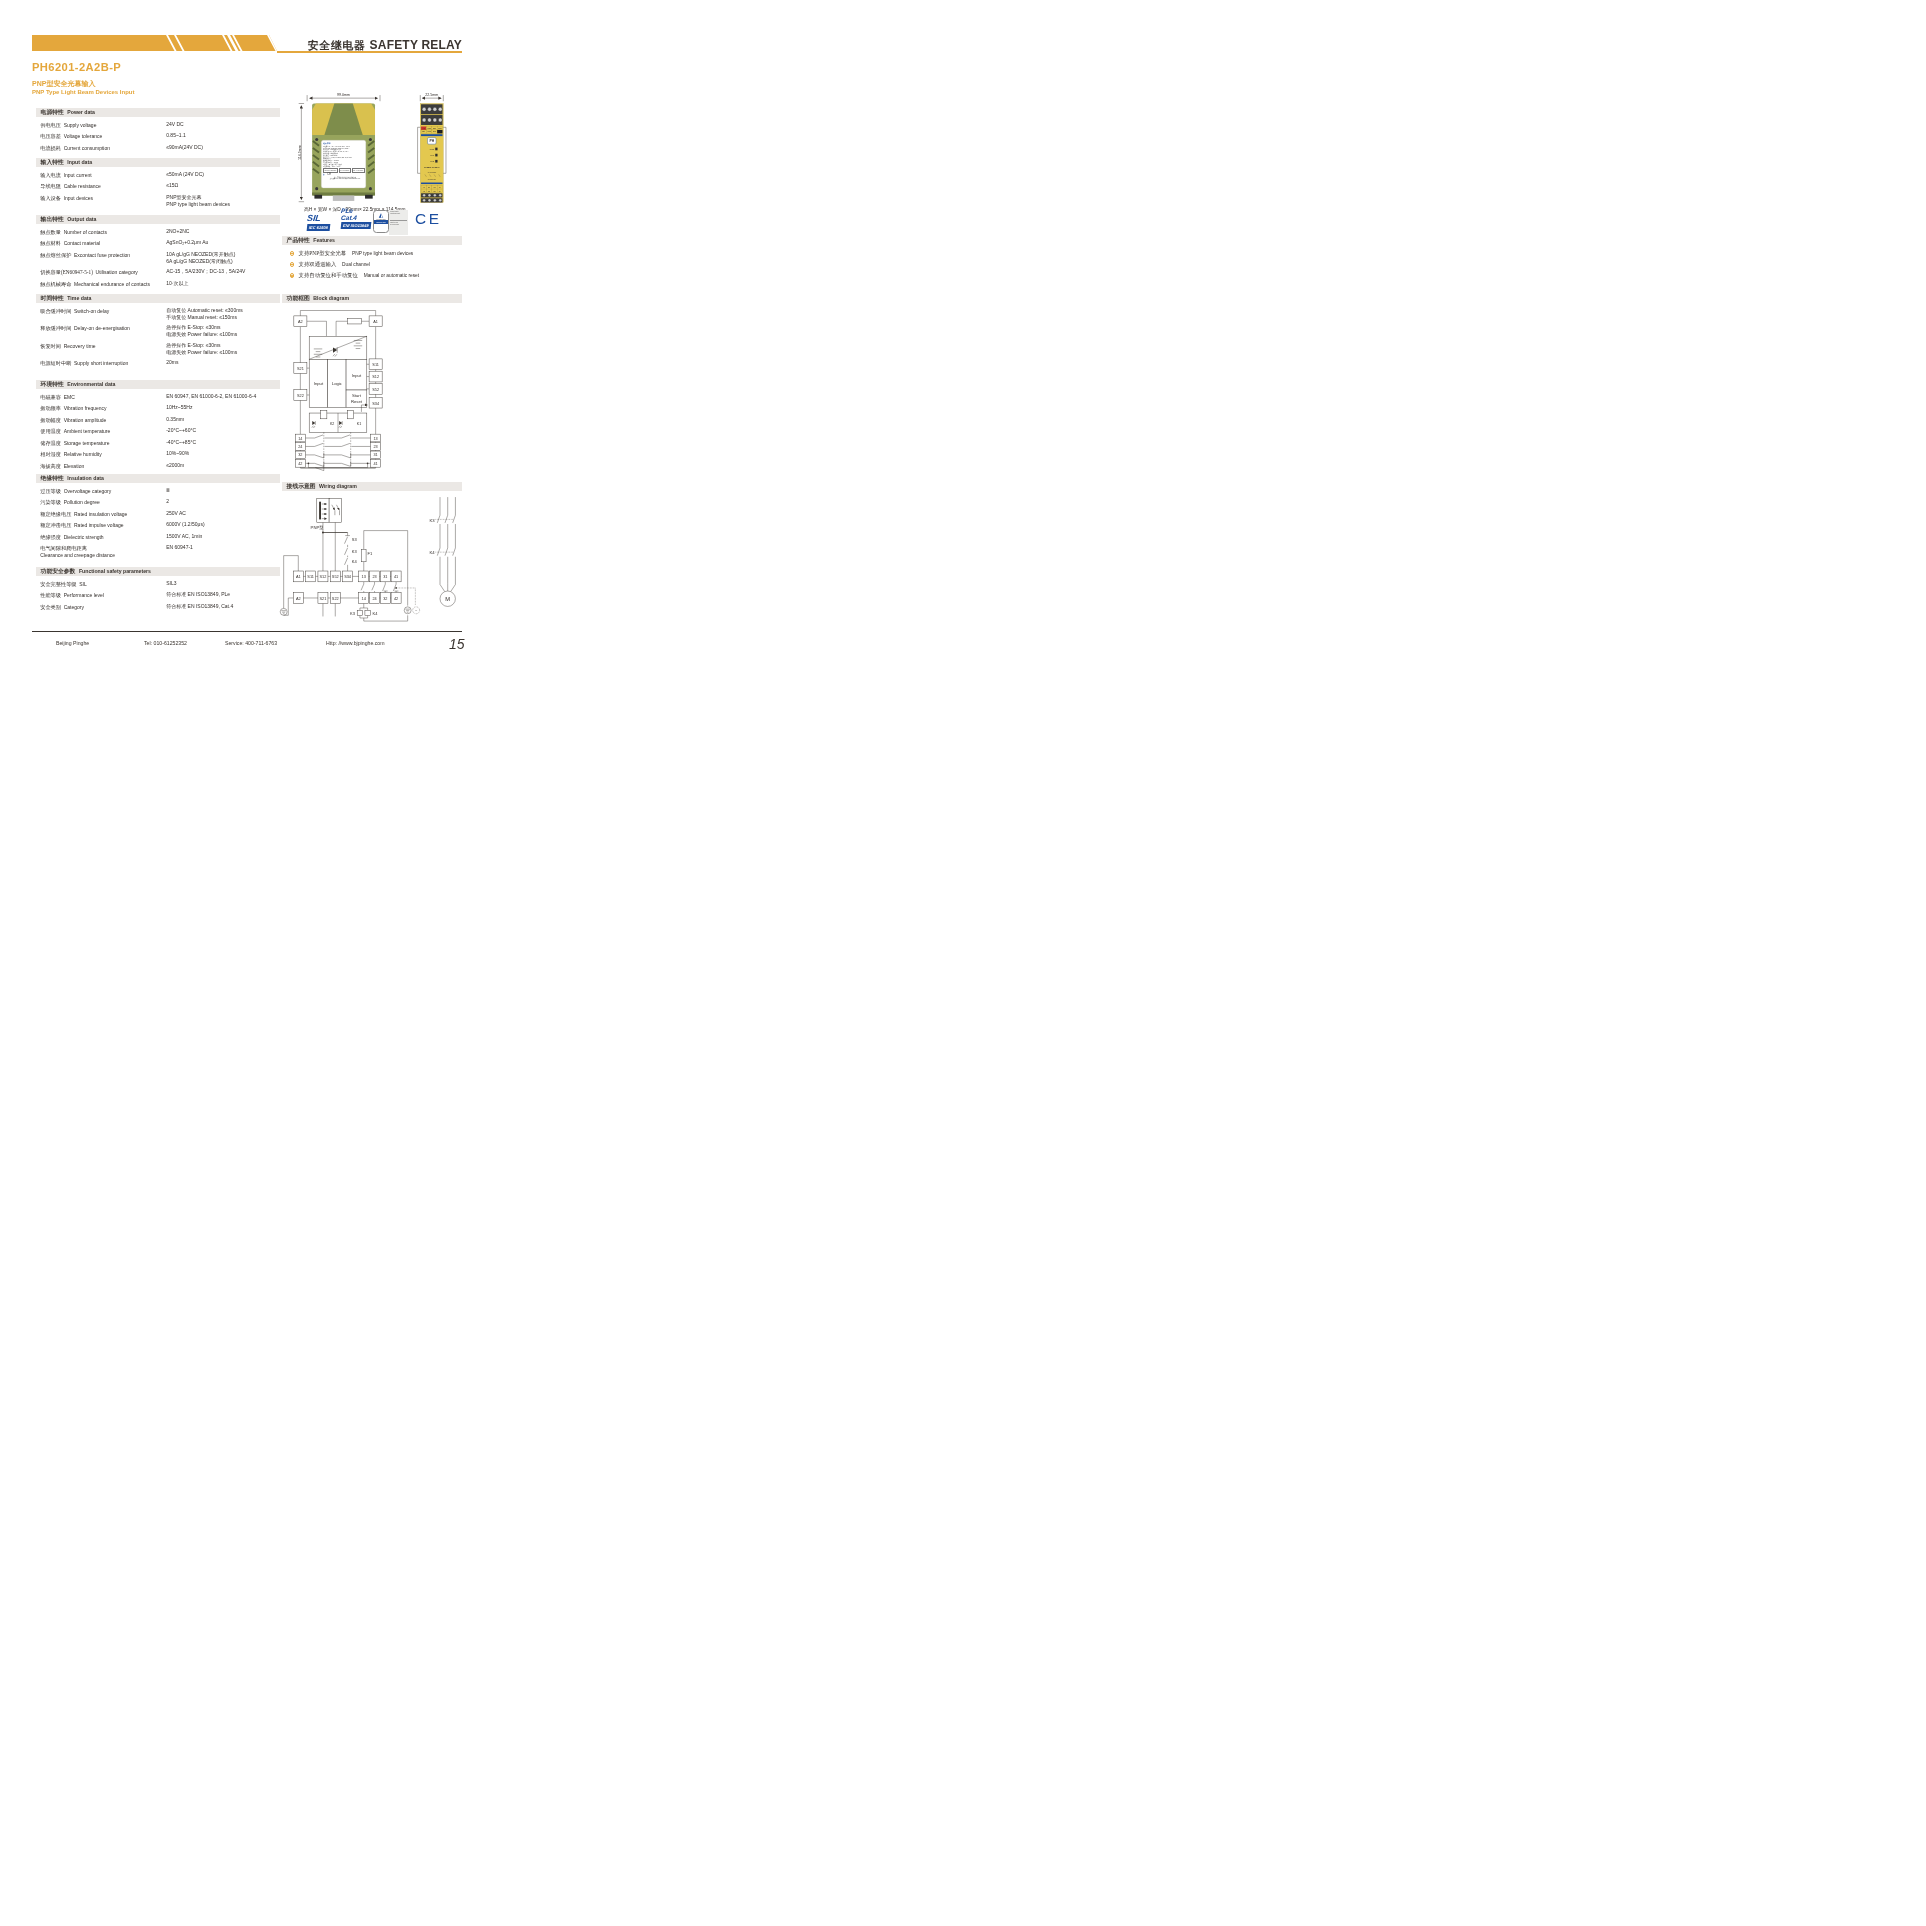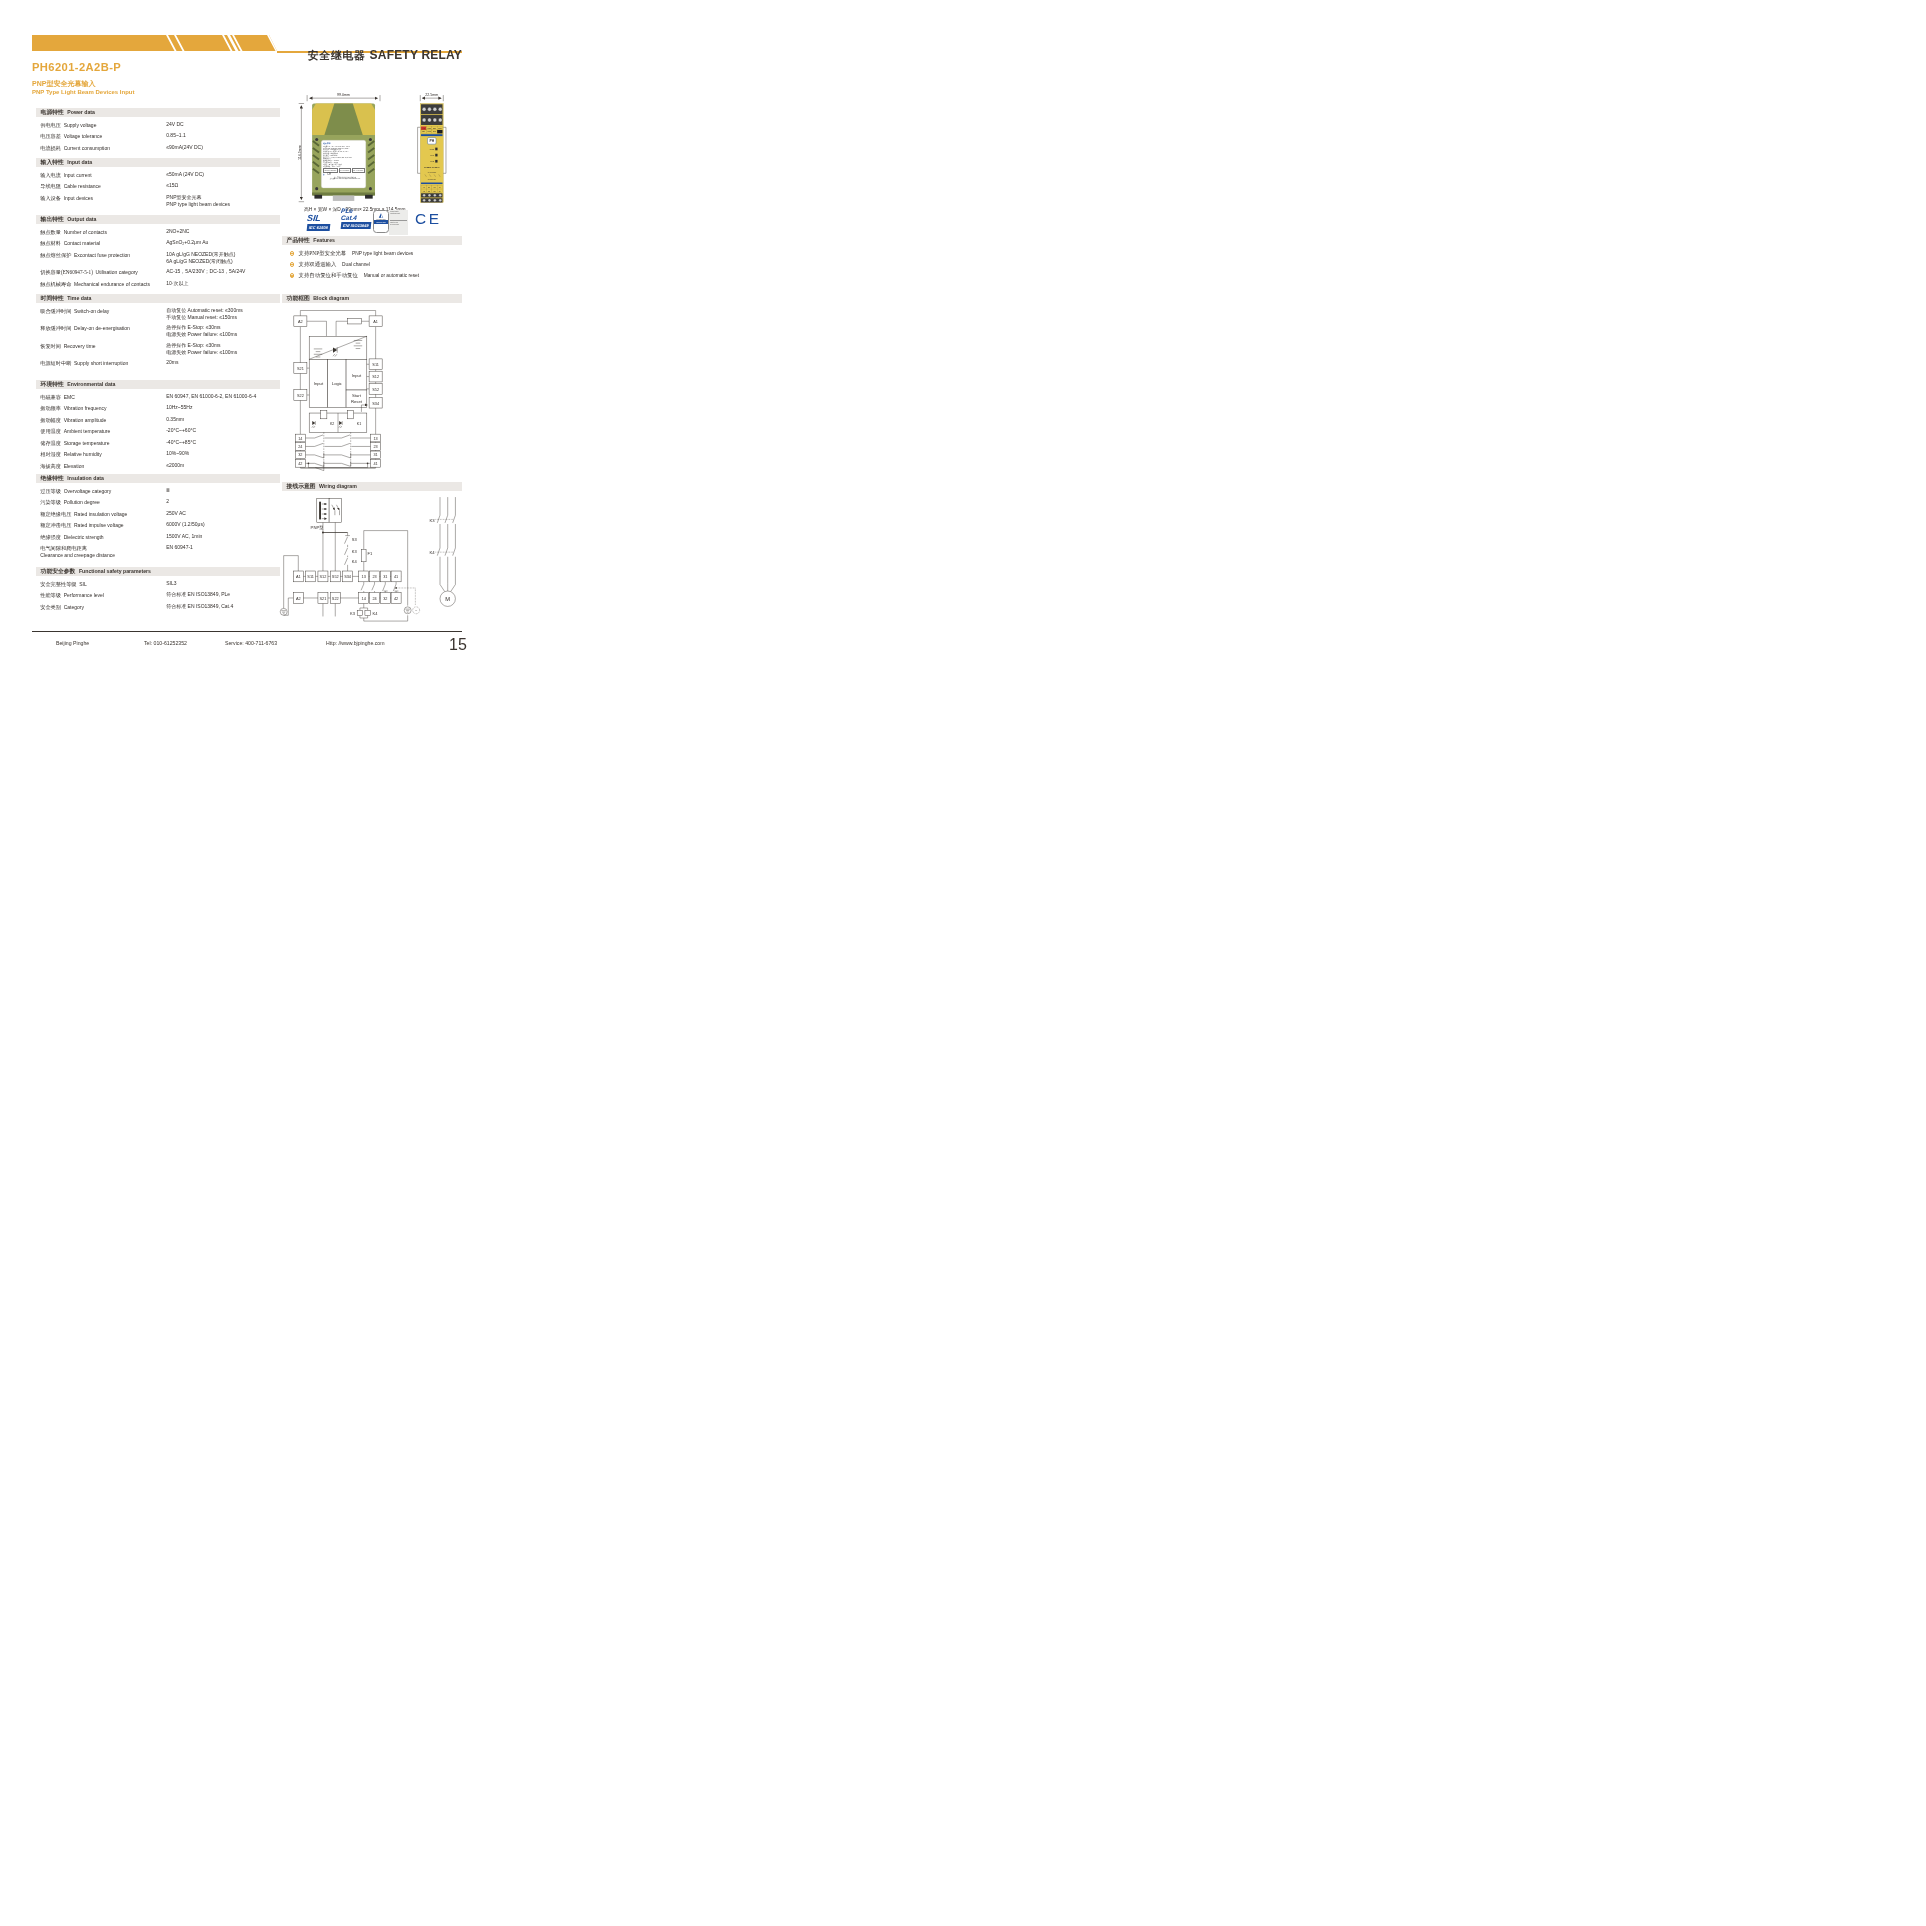--- a/index.html
+++ b/index.html
@@ -4,21 +4,21 @@
 <style>
   html,body{margin:0;padding:0;background:#ffffff;}
   .page{position:relative;width:492px;height:662px;background:#fff;overflow:hidden;
         font-family:"Liberation Sans","DejaVu Sans",sans-serif;color:#332e2b;}
   .abs{position:absolute;}
   
   .band{position:absolute;left:32px;top:35px;width:245px;height:16px;background:#E4A73C;
         clip-path:polygon(0 0,237px 0,245px 100%,0 100%);}
   .band .stripe{position:absolute;top:0;height:100%;background:#fff;transform:skewX(28deg);transform-origin:top left;}
   .band-thin{position:absolute;left:277px;top:51px;width:185px;height:2.3px;background:#E4A73C;}
-  .hdr-title{position:absolute;right:30px;top:48px;display:flex;align-items:baseline;gap:3.9px;}
+  .hdr-title{position:absolute;right:30px;top:38px;display:flex;align-items:baseline;gap:3.9px;}
   .hdr-cn{font-size:10.8px;font-weight:bold;color:#3b3530;letter-spacing:0.8px;}
   .hdr-en{font-size:12px;font-weight:600;color:#3b3530;letter-spacing:0.2px;}
   
   .model{position:absolute;left:32px;top:61px;font-size:11.2px;font-weight:bold;color:#E4A73C;letter-spacing:0.4px;}
   .sub-cn{position:absolute;left:32px;top:79px;font-size:7px;font-weight:bold;color:#E4A73C;}
   .sub-en{position:absolute;left:32px;top:89px;font-size:6px;font-weight:600;color:#E4A73C;}
   
   .section{position:absolute;left:36px;width:244px;}
   .rsection{position:absolute;left:282px;width:180px;}
   .sec-bar{height:8.9px;background:#EBE8E5;display:flex;align-items:center;padding-left:4.6px;gap:3.5px;}
@@ -68,21 +68,21 @@
   .marks{display:flex;gap:2.3px;align-items:center;margin-top:0.8px;}
   .marks .tri{color:#1D4FA0;font-size:2.3px;}
   .marks .cem{font-size:2.7px;color:#333;letter-spacing:0.4px;}
   .marks .qr{width:2.3px;height:2.3px;background:
       repeating-linear-gradient(0deg,#555 0 0.4px,#fff 0.4px 0.8px);}
   .modlabel .co{text-align:center;font-size:1.6px;margin-top:0.8px;color:#333;}
   .modlabel .sup{text-align:center;font-size:1.4px;color:#555;}
   
   .footrule{position:absolute;left:32px;top:631px;width:430px;height:1px;background:#3a3530;}
   .foot{font-size:5.2px;color:#3b3530;}
-  .pageno{font-size:16px;color:#3b3530;}
+  .pageno{font-size:14px;color:#3b3530;font-style:italic;}
 </style>
 </head>
 <body>
 
 <div class="page">
 
   <div class="band">
     <div class="stripe" style="left:134px;width:1.9px;"></div>
     <div class="stripe" style="left:142px;width:2.3px;"></div>
     <div class="stripe" style="left:190px;width:1.9px;"></div>

